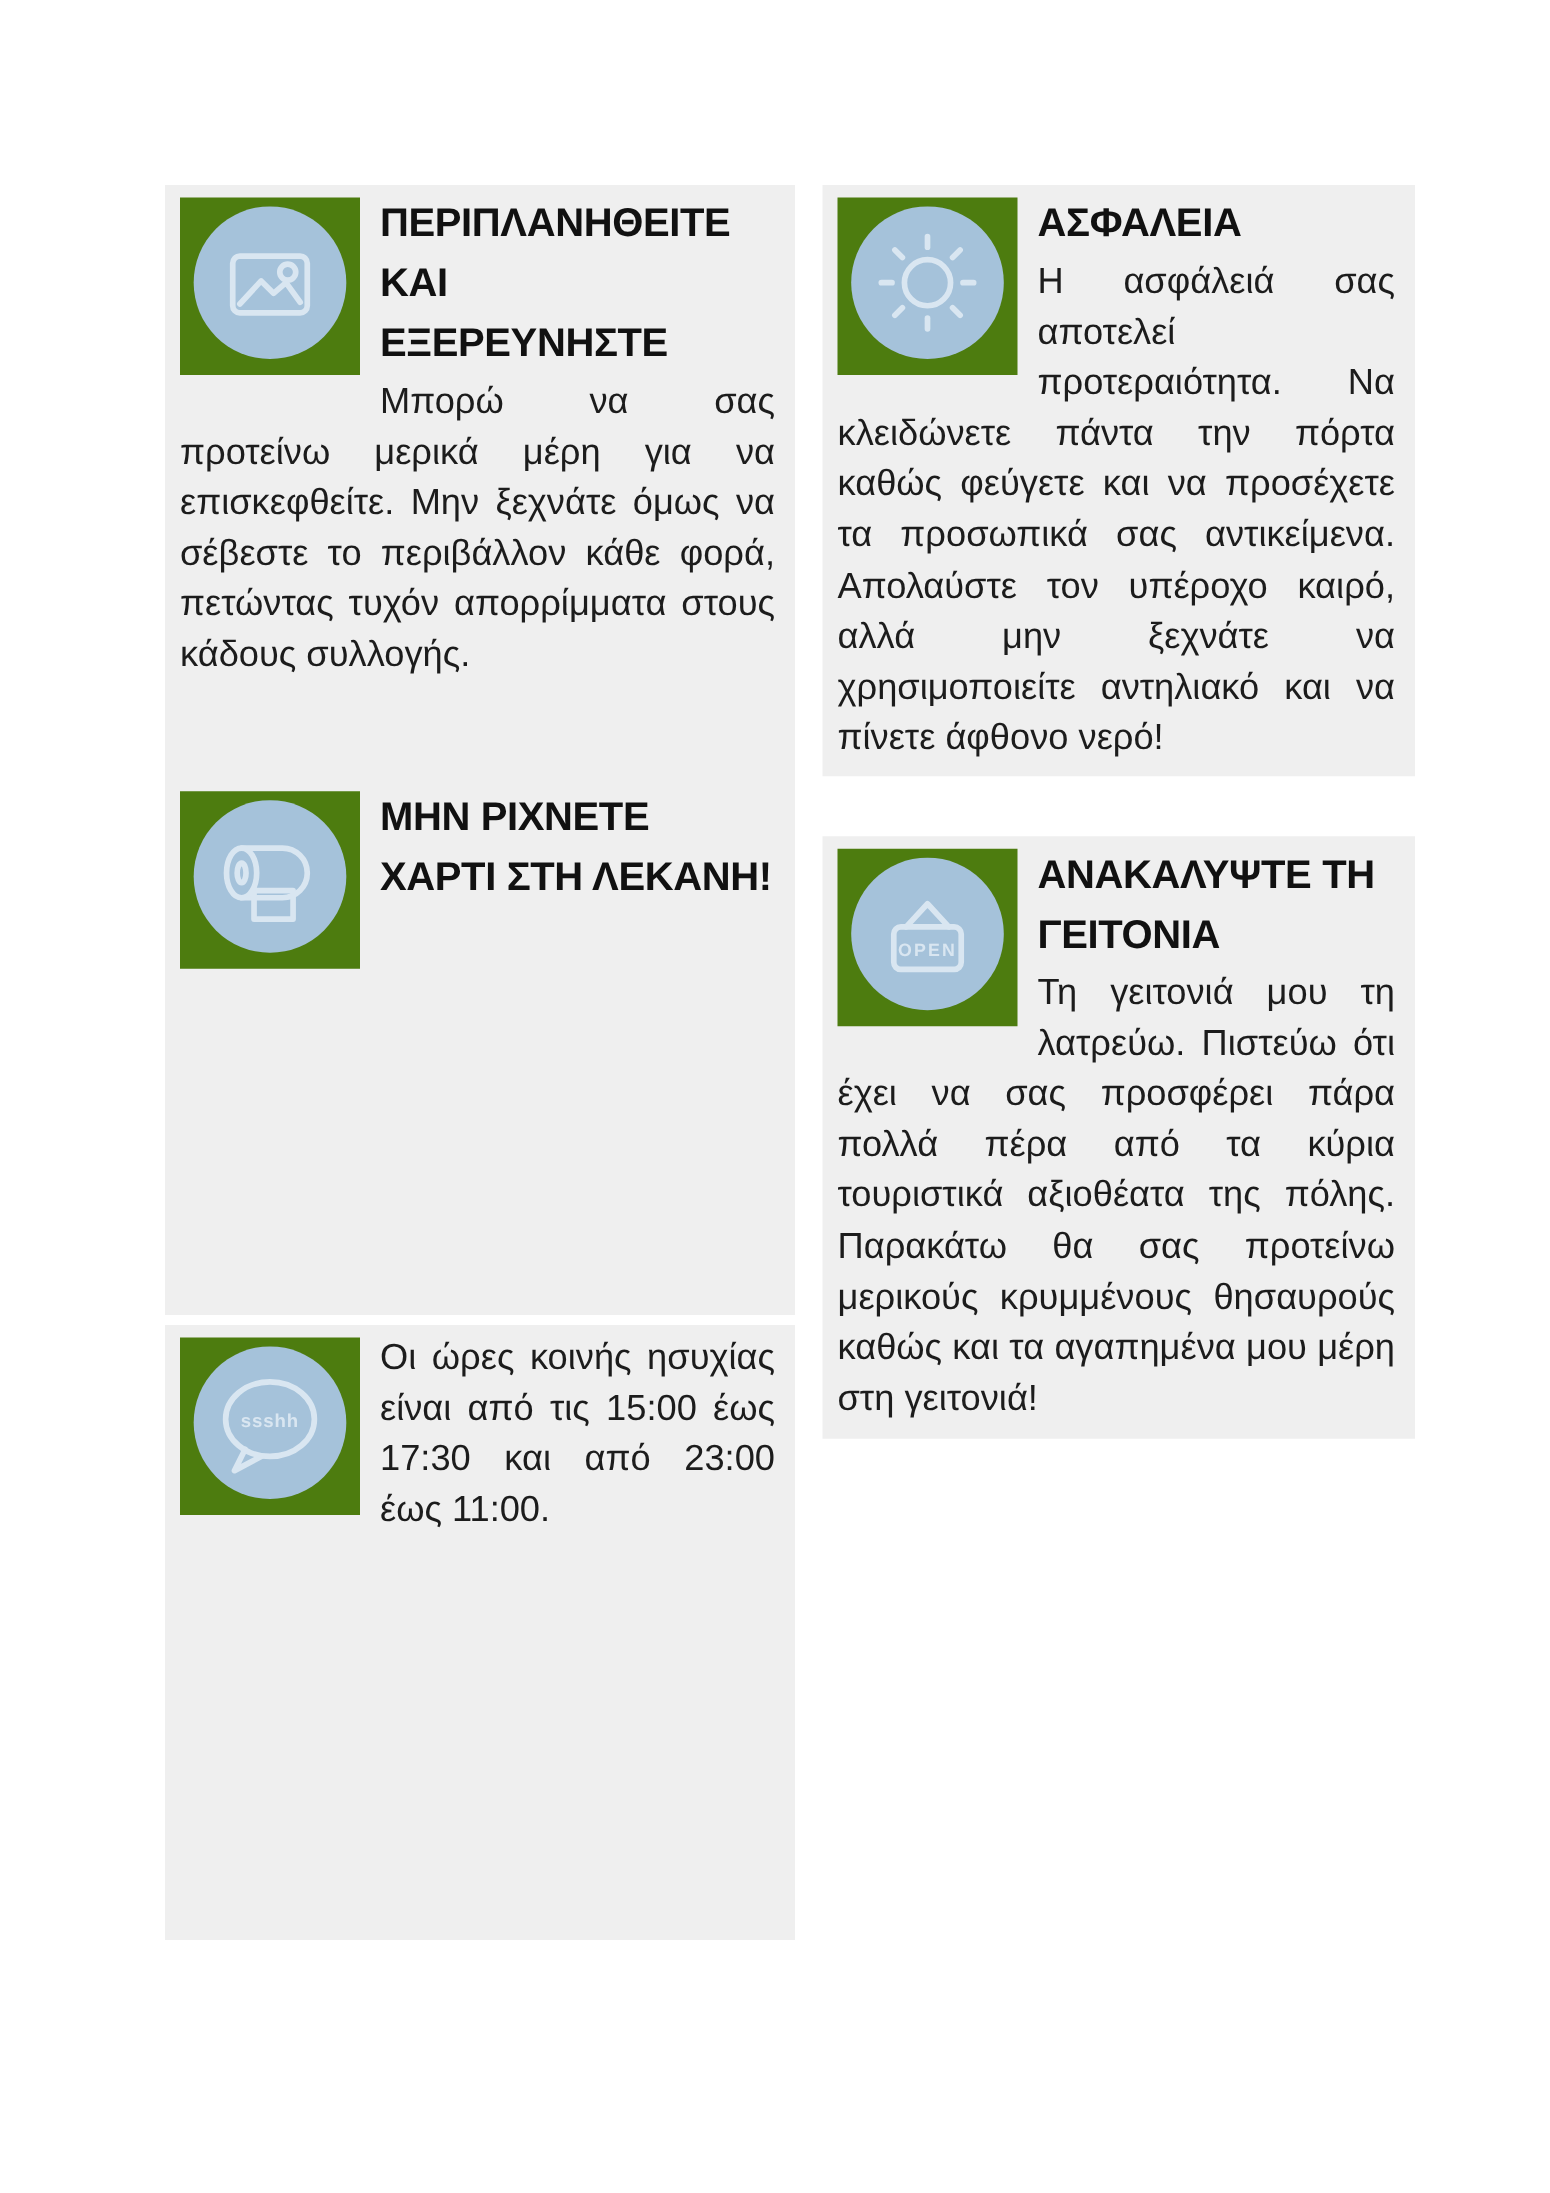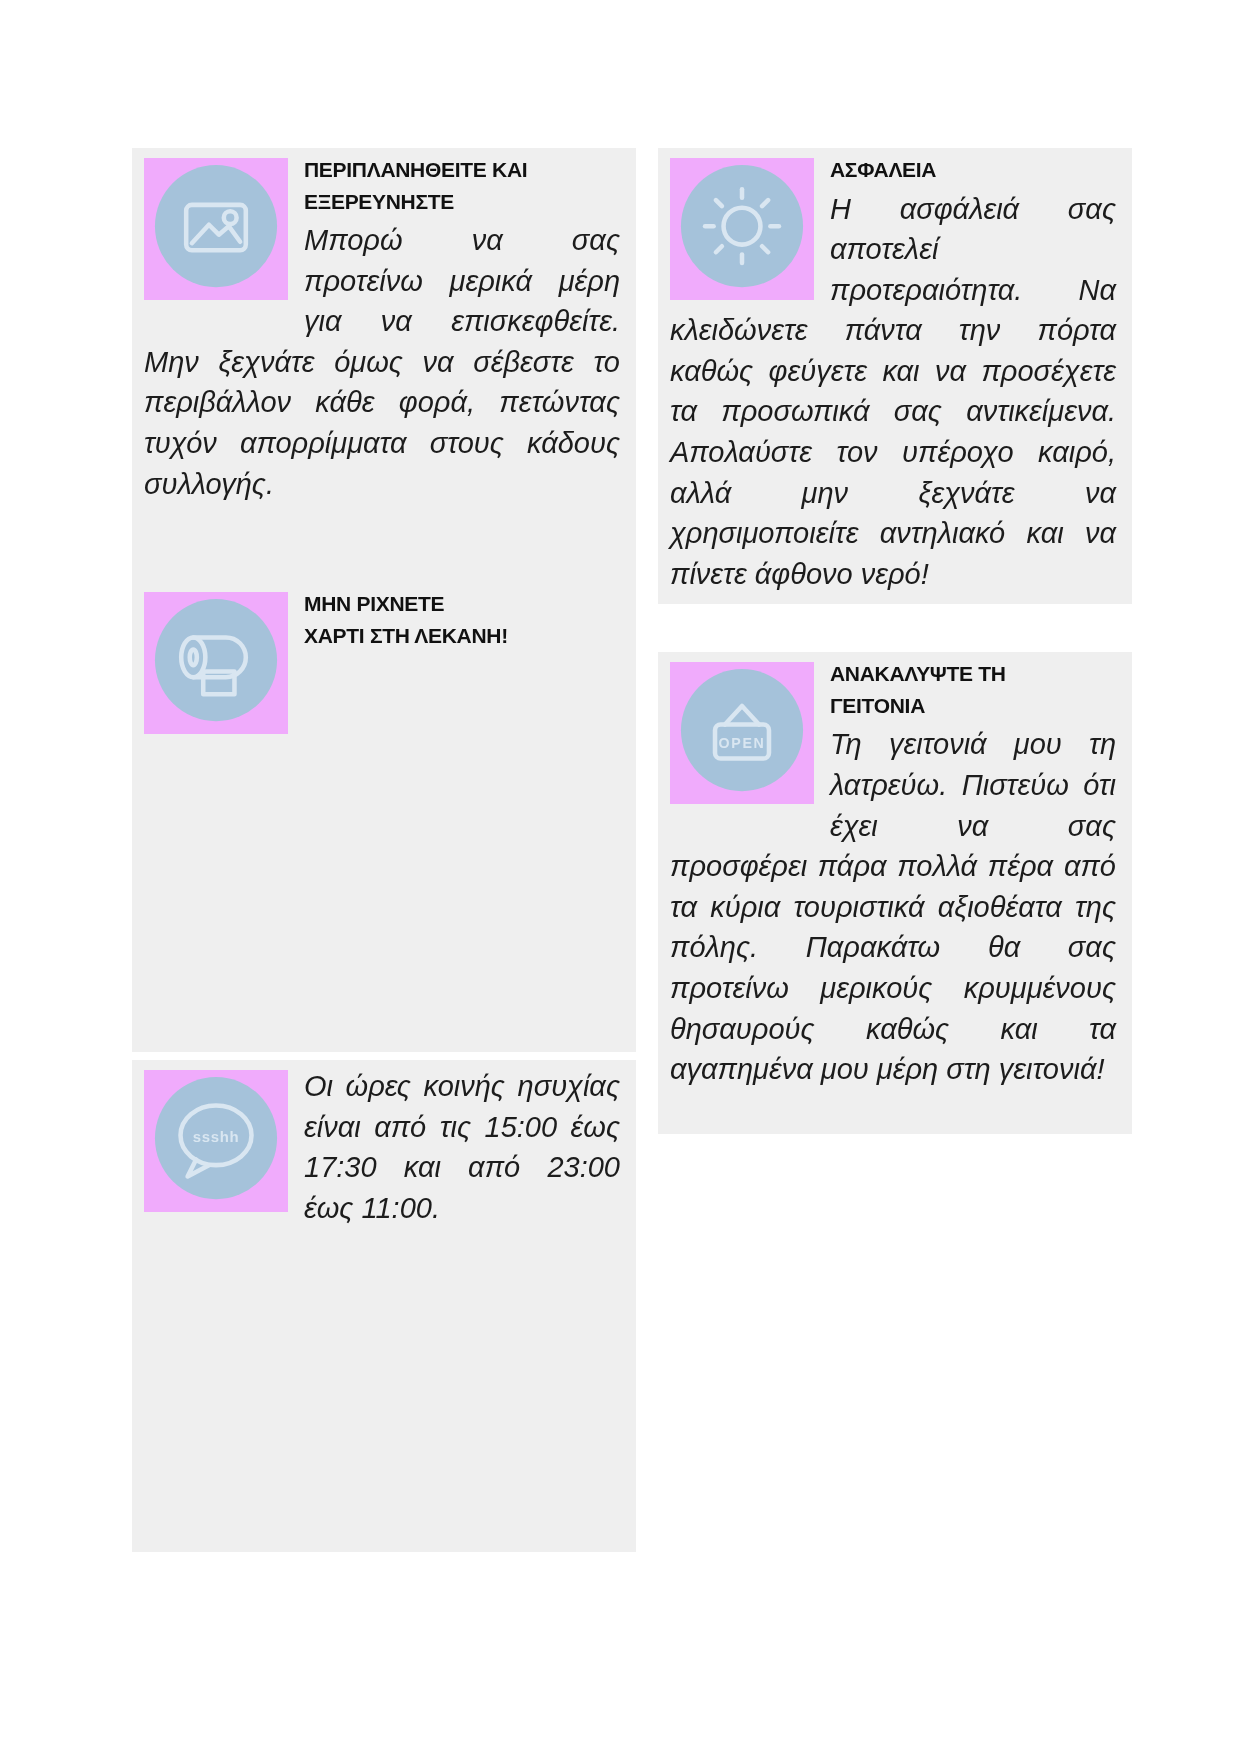--- a/index.html
+++ b/index.html
@@ -22,40 +22,39 @@
   .block{
     background:#efefef;
     box-sizing:border-box;
     padding:6px 16px 10px 12px;
   }
   .section::after{content:"";display:table;clear:both;}
   .iconbox{
     float:left;
     width:144px;height:142px;
     margin:4px 16px 8px 0;
-    background:#f0abfc;
+    background:#4d7c0f;
     text-align:center;
   }
   .iconbox svg{display:block;width:100%;height:100%;}
   h2{
-    font-size:21px;
+    font-size:32px;
     line-height:1.5;
     letter-spacing:-0.3px;
     margin:0 0 3px 0;
     padding-left:6px;
     color:#111111;
     white-space:pre-line;
     font-weight:bold;
   }
   .body-text{
     font-size:29px;
     line-height:1.4;
     margin:0;
     text-align:justify;
-    font-style:italic;
   }
   
   .block-left-1{min-height:904px;margin-bottom:8px;padding-bottom:40px;}
   .block-left-2{min-height:492px;}
   .block-right-1{min-height:429px;margin-bottom:48px;}
   .block-right-2{min-height:482px;}
   .section+.section{margin-top:84px;}
   .glyph{stroke:#d9e6f1;fill:none;stroke-width:3.2;stroke-linecap:round;stroke-linejoin:round;}
   .glyph-text{fill:#d9e6f1;stroke:none;font-family:"Liberation Sans","DejaVu Sans",sans-serif;font-weight:bold;}
 </style>

